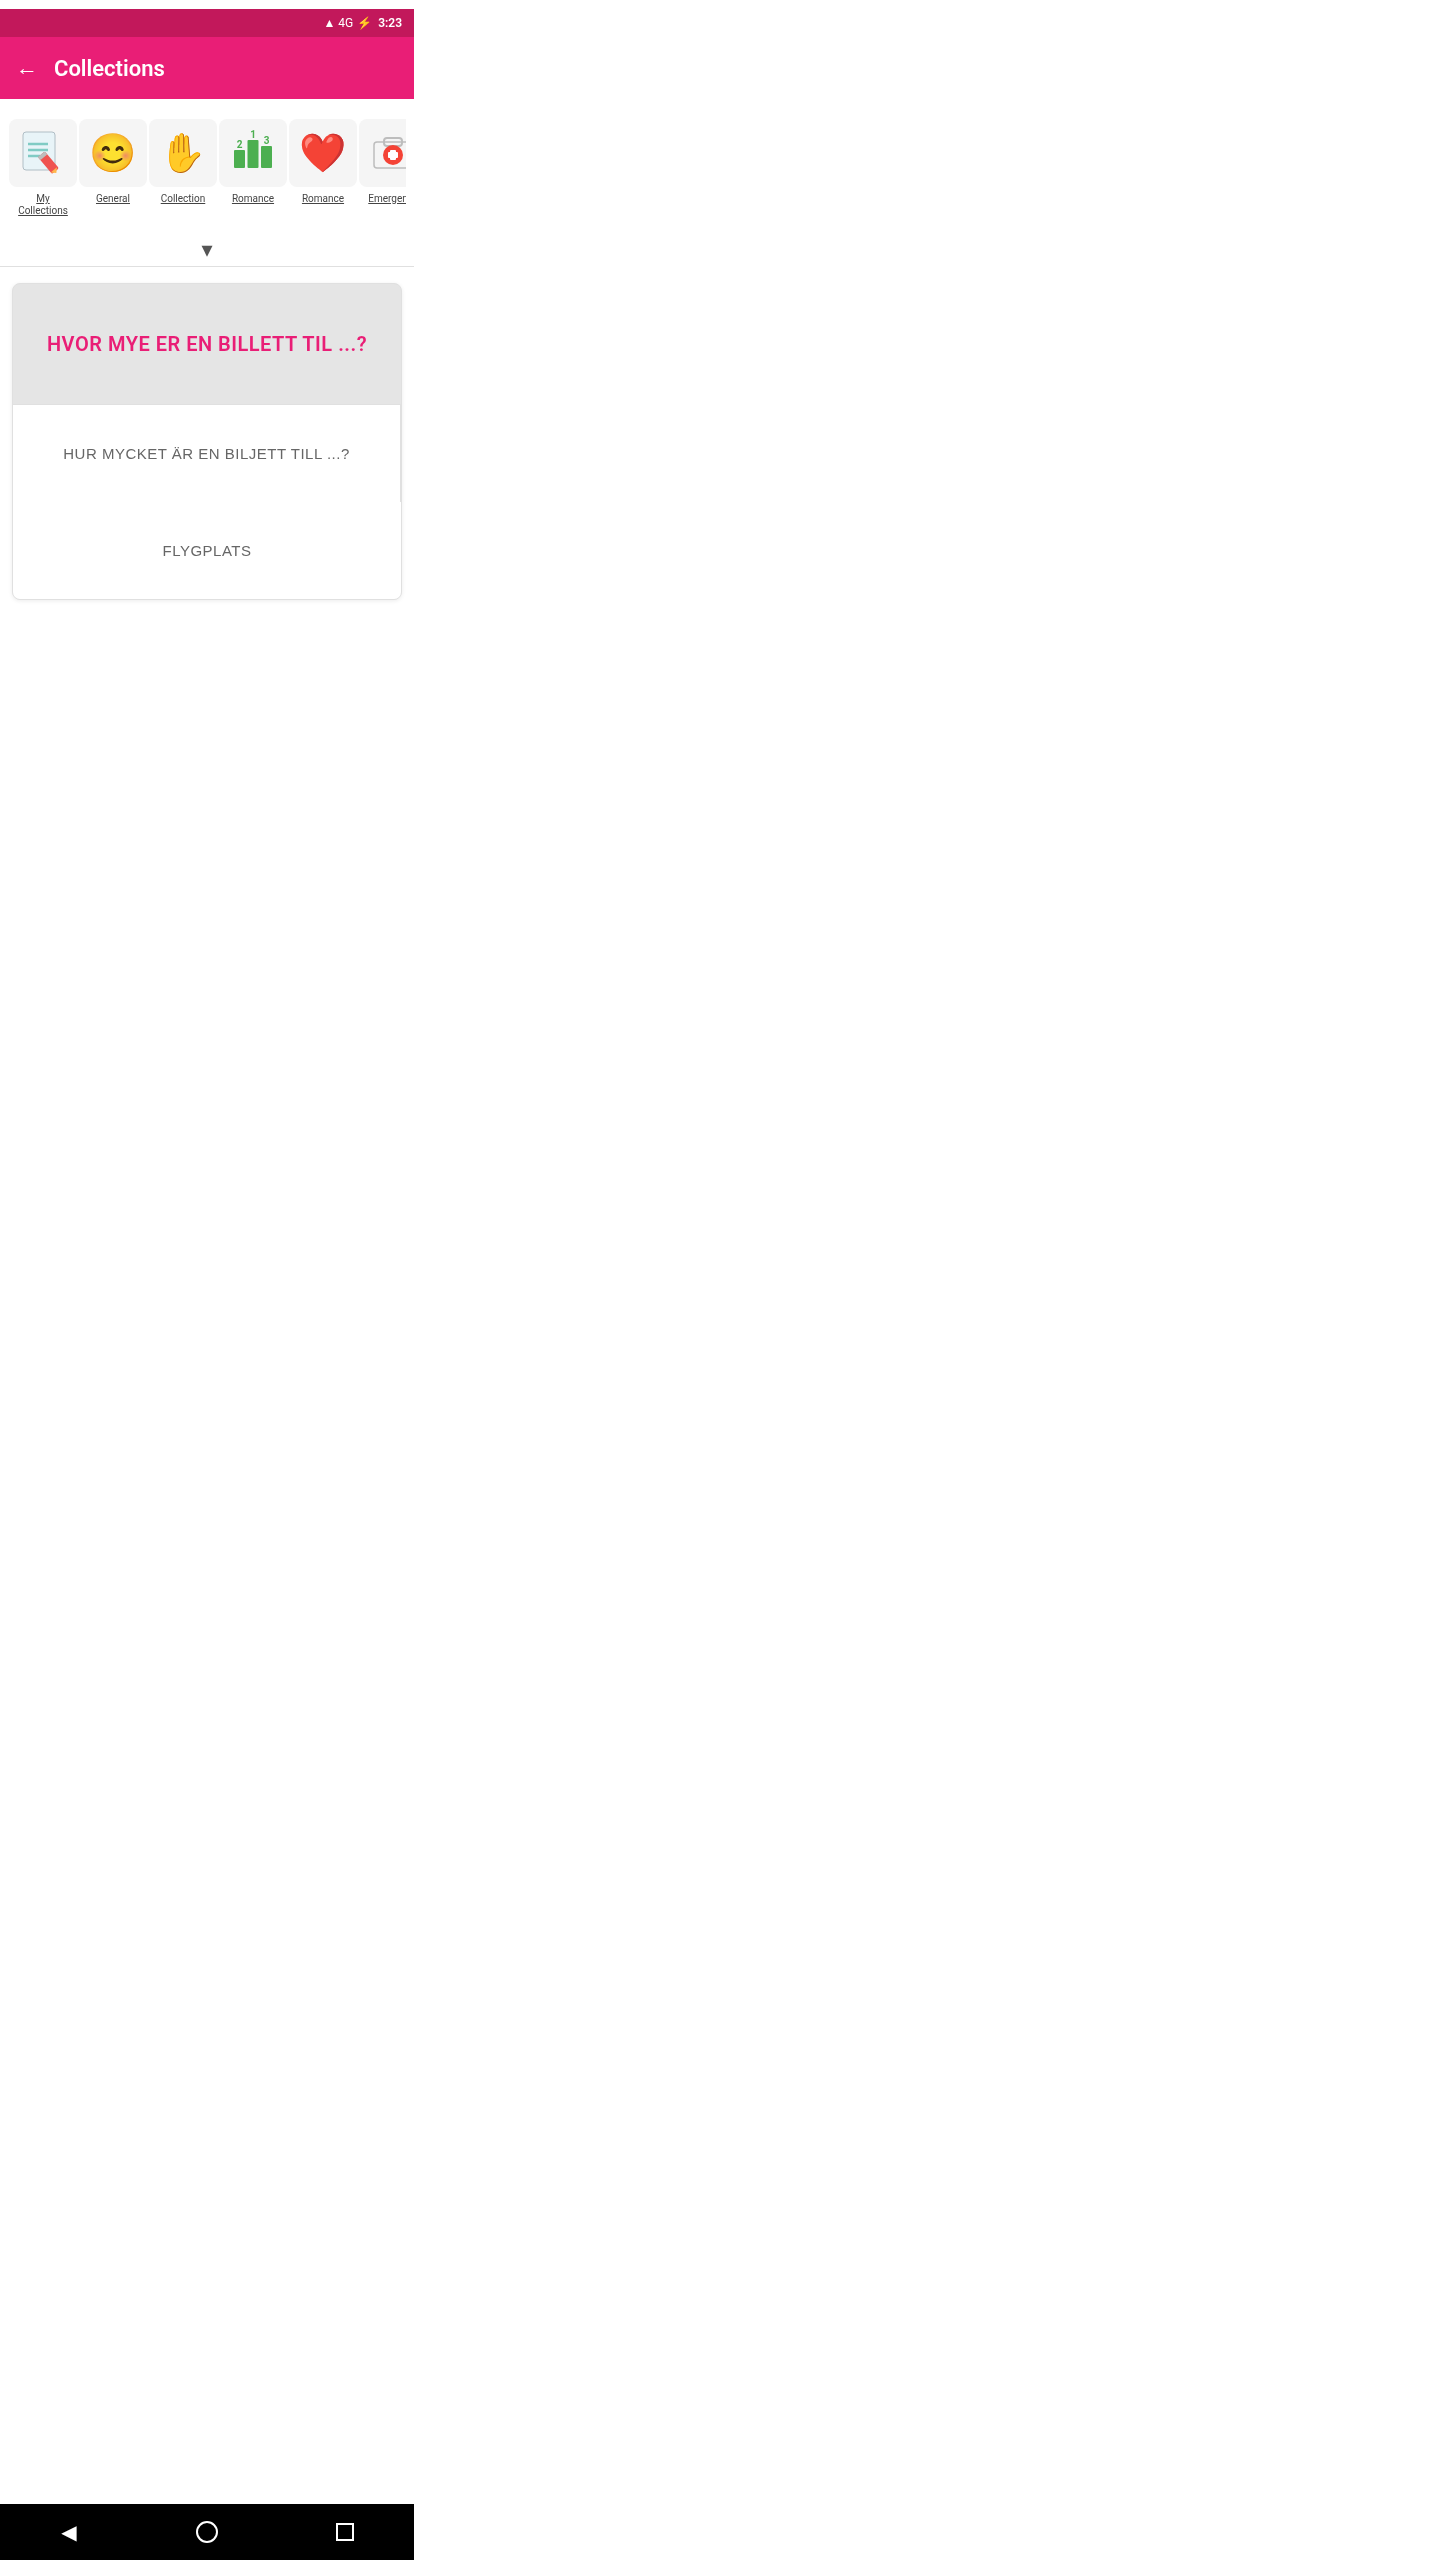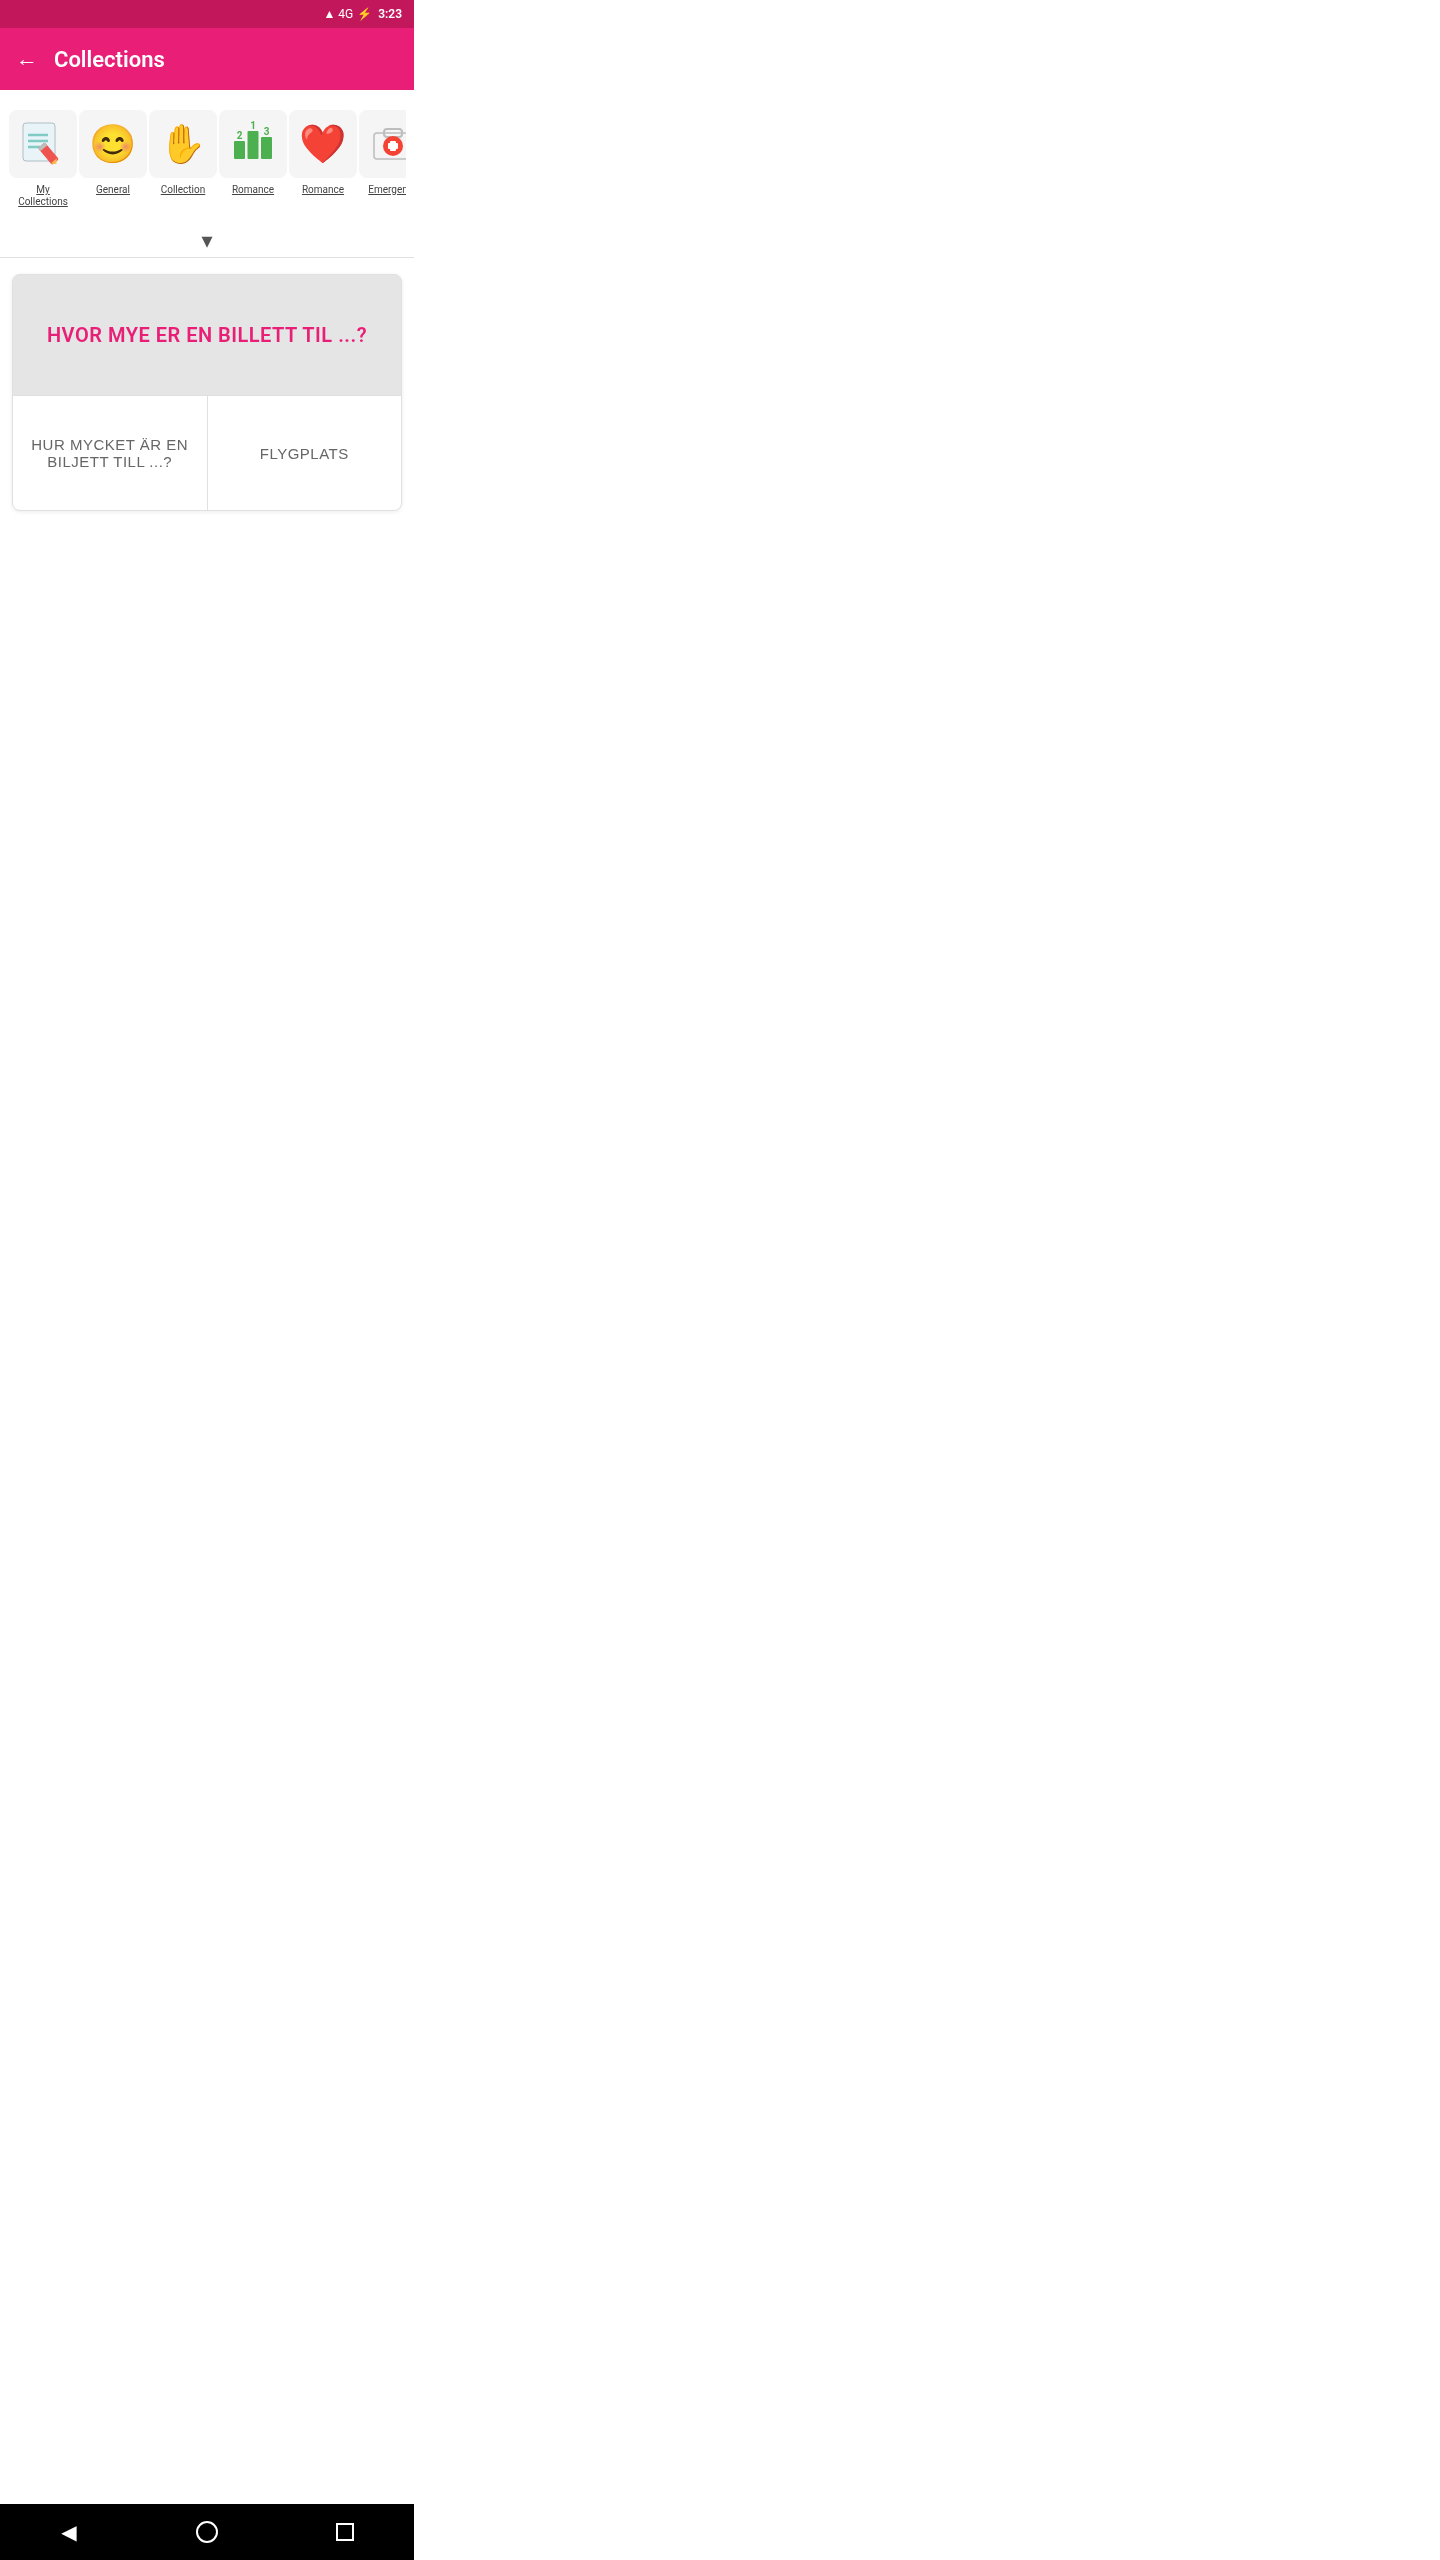--- a/index.html
+++ b/index.html
@@ -15,20 +15,21 @@
 
     
     .status-bar {
       background: #c2185b;
       height: 28px;
       display: flex;
       align-items: center;
       justify-content: flex-end;
       padding: 0 12px;
       gap: 6px;
+      margin-top: 9px;
     }
     .status-bar-time {
       color: #fff;
       font-size: 12px;
       font-weight: 600;
     }
     .status-icons {
       display: flex;
       align-items: center;
       gap: 4px;
@@ -140,21 +141,21 @@
     }
     .flashcard-question-text {
       color: #e91e76;
       font-size: 20px;
       font-weight: 600;
       letter-spacing: 0.5px;
       text-transform: uppercase;
     }
     .flashcard-answers {
       display: flex;
-      flex-direction: row;
+      flex-direction: column;
     }
     .flashcard-answer {
       flex: 1;
       padding: 40px 12px;
       text-align: center;
       font-size: 15px;
       font-weight: 500;
       color: #666;
       letter-spacing: 0.5px;
       text-transform: uppercase;

